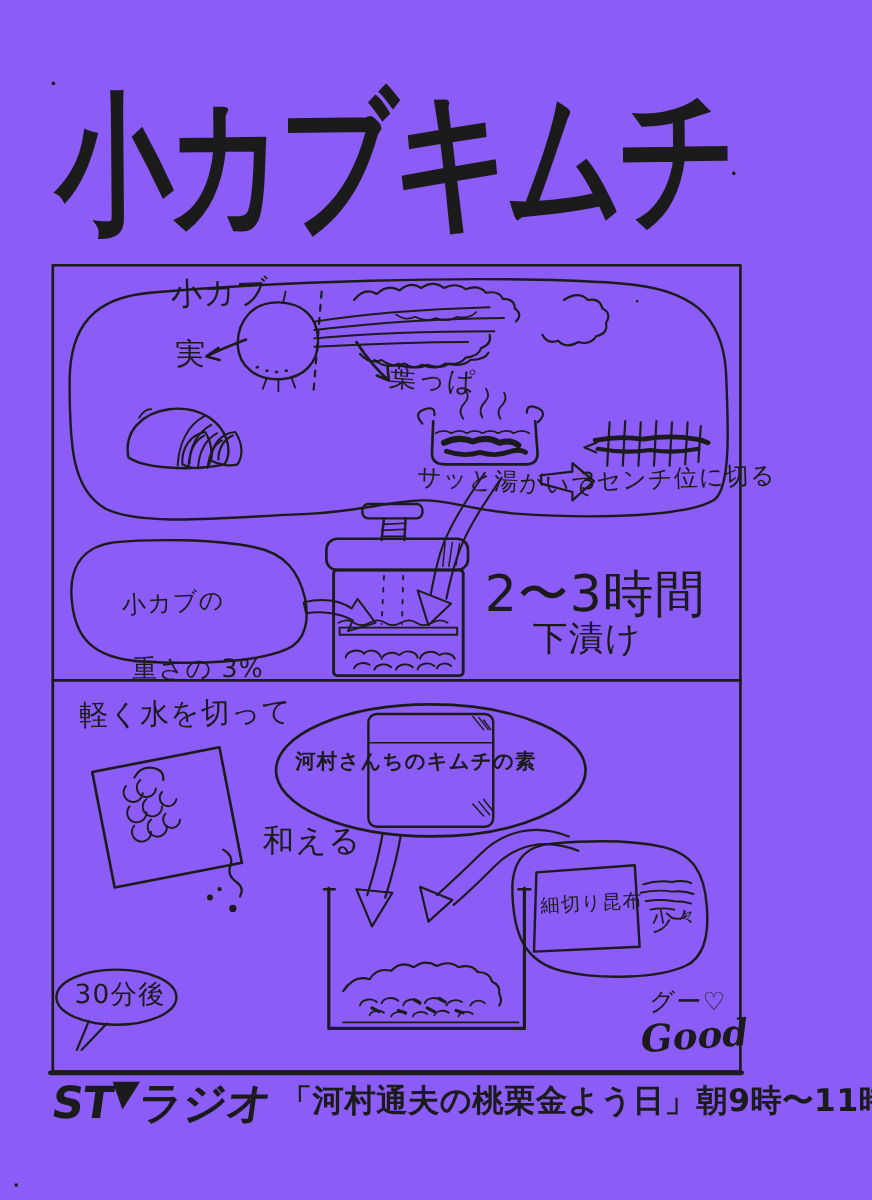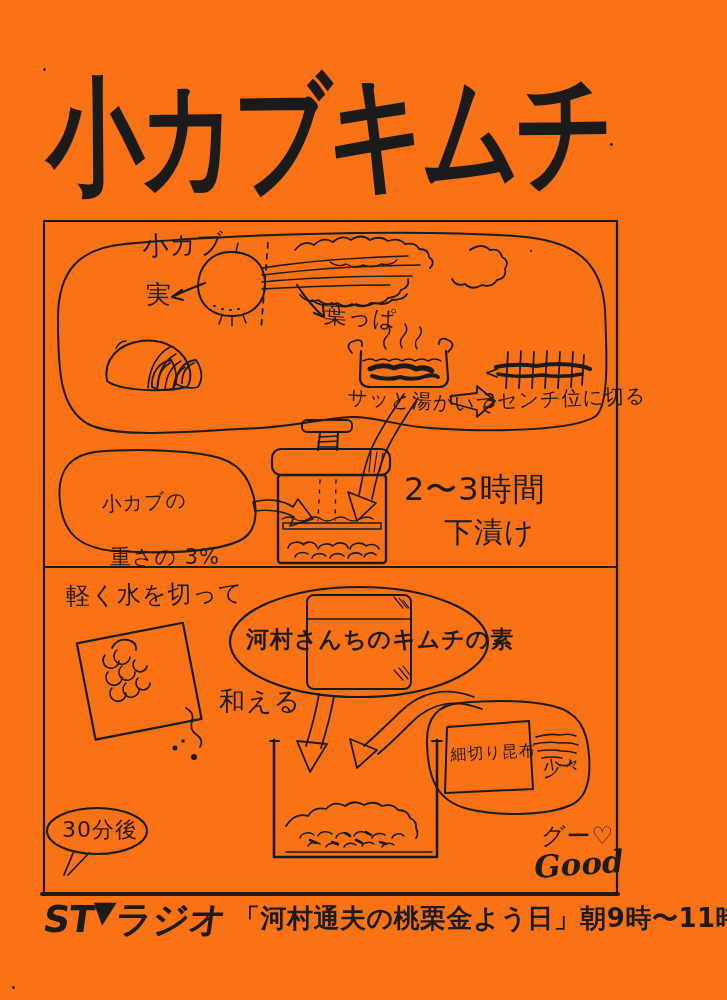--- a/index.html
+++ b/index.html
@@ -1,18 +1,18 @@
 <!DOCTYPE html>
 <html><head>
 <meta charset="utf-8">
 <style>
   html,body{margin:0;padding:0;background:#e8e8e8;}
   #page{
     position:relative;width:727px;height:1000px;margin:0 auto;
-    background:#f97316;overflow:hidden;
+    background:#8b5cf6;overflow:hidden;
     font-family:"DejaVu Sans",sans-serif;
     --ink:#1b1b1b;
   }
   .t{position:absolute;color:var(--ink);white-space:nowrap;line-height:1.05;
      font-family:"DejaVu Sans",sans-serif;transform-origin:left top;}
   .hw{font-weight:500;letter-spacing:1px;}
   svg{position:absolute;left:0;top:0;}
   svg path,svg rect,svg line,svg ellipse{stroke:var(--ink);fill:none;
      stroke-linecap:round;stroke-linejoin:round;}
   .speck{position:absolute;background:var(--ink);border-radius:50%;}
@@ -192,31 +192,31 @@
   <div class="t hw" style="left:146px;top:282px;font-size:25px;">実</div>
   <div class="t hw" style="left:325px;top:302px;font-size:23px;transform:rotate(4deg);">葉っぱ</div>
 
 
   <div class="t hw" style="left:348px;top:387px;font-size:20px;transform:rotate(3deg);">サッと湯がいて</div>
   <div class="t hw" style="left:483px;top:391px;font-size:20px;transform:rotate(-2deg);">3センチ位に切る</div>
 
   <div class="t hw" style="left:101px;top:494px;font-size:20px;transform:rotate(-3deg);">小カブの</div>
   <div class="t hw" style="left:110px;top:518px;font-size:21px;margin-top:28px;">重さの 3%</div>
 
-  <div class="t hw" style="left:404px;top:473px;font-size:32px;">2〜3時間</div>
+  <div class="t hw" style="left:404px;top:473px;font-size:42px;">2〜3時間</div>
   <div class="t hw" style="left:444px;top:517px;font-size:29px;">下漬け</div>
 
   <div class="t hw" style="left:66px;top:584px;font-size:24px;transform:rotate(-1deg);">軽く水を切って</div>
-  <div class="t hw" style="left:246px;top:627px;font-size:23px;font-weight:700;">河村さんちのキムチの素</div>
+  <div class="t hw" style="left:246px;top:627px;font-size:17px;font-weight:700;">河村さんちのキムチの素</div>
   <div class="t hw" style="left:219px;top:688px;font-size:26px;">和える</div>
   <div class="t hw" style="left:450px;top:747px;font-size:16px;transform:rotate(-3deg);">細切り昆布</div>
   <div class="t hw" style="left:541px;top:760px;font-size:19px;transform:rotate(-10deg);">少々</div>
   <div class="t hw" style="left:62px;top:818px;font-size:22px;">30分後</div>
   <div class="t serifit" style="left:533px;top:851px;font-size:31px;transform:rotate(-4deg);">Good</div>
-  <div class="t hw" style="left:541px;top:824px;font-size:24px;">グー♡</div>
+  <div class="t hw" style="left:541px;top:824px;font-size:21px;">グー♡</div>
 
   <div class="t" id="logo" style="left:46px;top:901px;">
     <span class="lg">ST</span>
     <span class="mark">▼</span>
     <span class="lg">ラジオ</span>
   </div>
   <div class="t" style="left:234px;top:905px;font-size:26px;font-weight:800;letter-spacing:0.5px;">「河村通夫の桃栗金よう日」朝9時〜11時55分</div>
 
   <div class="speck" style="left:43px;top:68px;width:3px;height:3px;"></div>
   <div class="speck" style="left:610px;top:143px;width:3px;height:3px;"></div>

